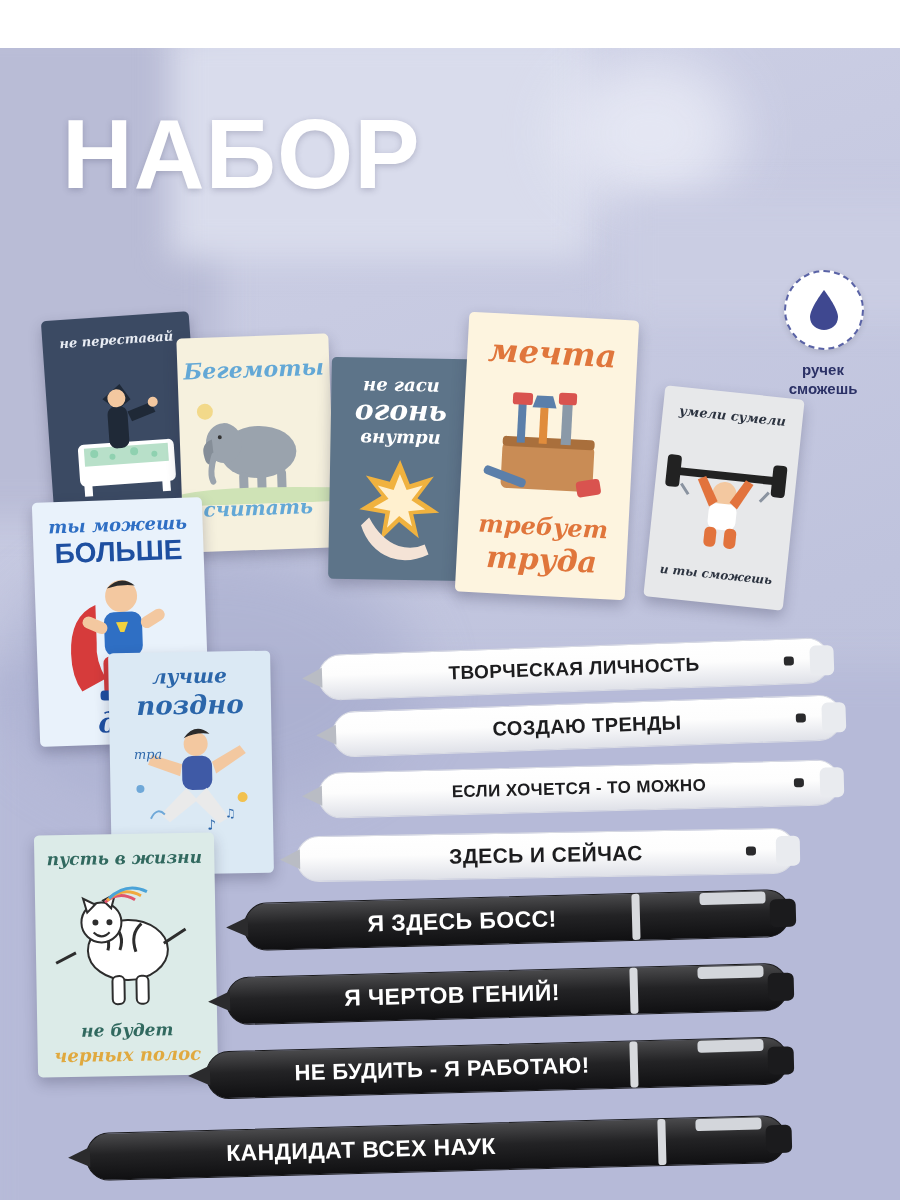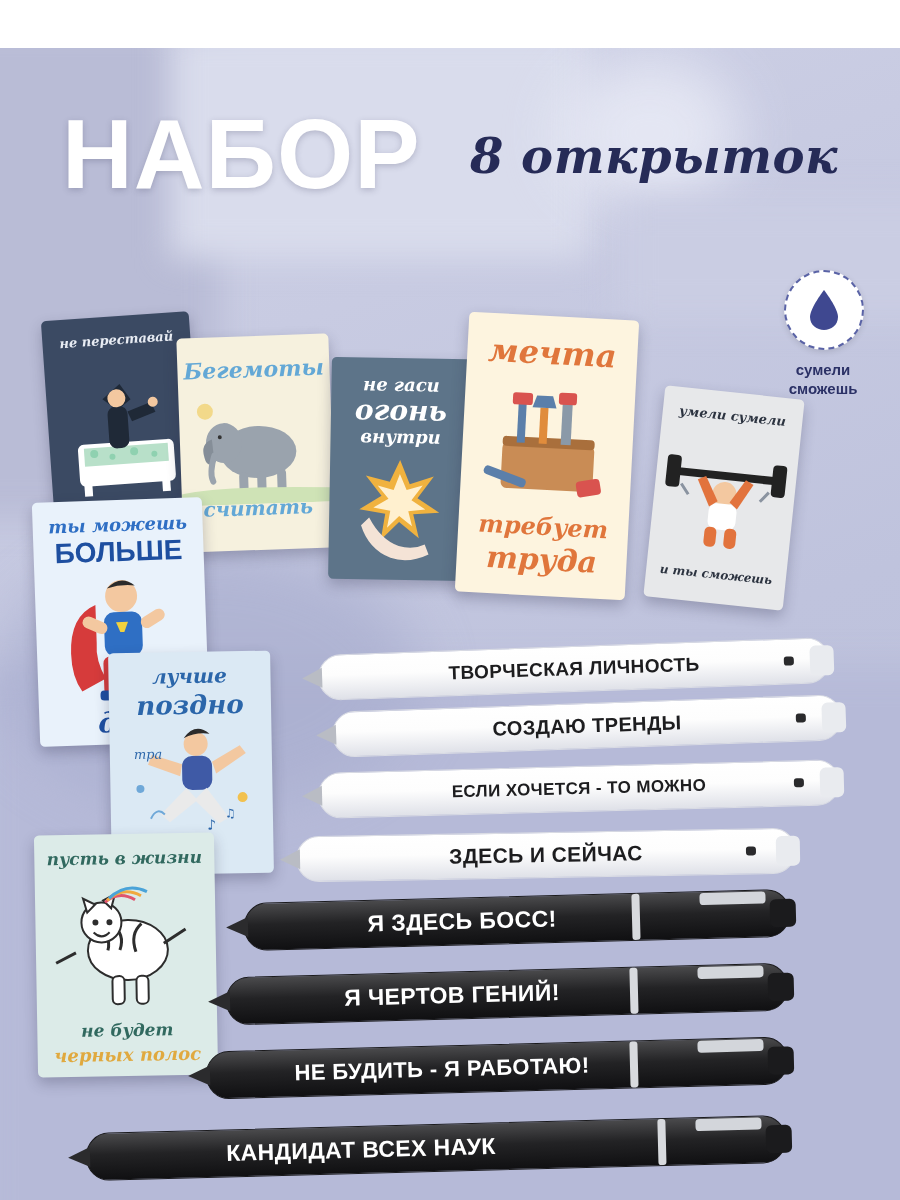--- a/index.html
+++ b/index.html
@@ -148,30 +148,29 @@
 
   <div class="bg-rect" style="left:-40px; top:-30px; width:260px; height:500px; background:#b9bcd6;"></div>
   <div class="bg-rect" style="left:170px; top:-20px; width:420px; height:230px; background:#d9dcec;"></div>
   <div class="bg-blob" style="left:560px; top:10px; width:180px; height:150px; background:#e9ebf6; opacity:.85;"></div>
   <div class="bg-rect" style="left:620px; top:150px; width:320px; height:120px; background:#cacde3;"></div>
   <div class="bg-rect" style="left:-20px; top:620px; width:960px; height:600px; background:#b6bad8;"></div>
   <div class="bg-blob" style="left:0px; top:500px; width:420px; height:260px; background:#a9aecf; opacity:.7;"></div>
 
   <div class="headline">НАБОР</div>
   <div class="subline">
-    <span class="l2">8 открыток</span>
   </div>
 
   <div class="ink-badge">
     <svg width="34" height="44" viewBox="0 0 34 44">
       <path d="M17 2 C17 2 3 20 3 29 C3 37 10 42 17 42 C24 42 31 37 31 29 C31 20 17 2 17 2 Z" fill="#3f4890"></path>
     </svg>
   </div>
   <div class="ink-label">
-    <span>сумели</span><br>
+    <span>ручек</span><br>
     <span>сможешь</span>
   </div>
 
   <div class="card" style="left:48px; top:268px; width:148px; height:210px; background:#3b4a63; transform:rotate(-4deg);">
     <div class="ct hand" style="top:16px; color:#e8ecf3; font-size:13px;">не переставай</div>
 
     <svg width="148" height="150" viewBox="0 0 148 150" style="position:absolute;left:0;top:52px;">
       <rect x="28" y="74" width="96" height="42" rx="6" fill="#ffffff"></rect>
       <rect x="34" y="78" width="84" height="18" fill="#b8e0c9"></rect>
       <circle cx="44" cy="84" r="4" fill="#8fd1b0"></circle>

